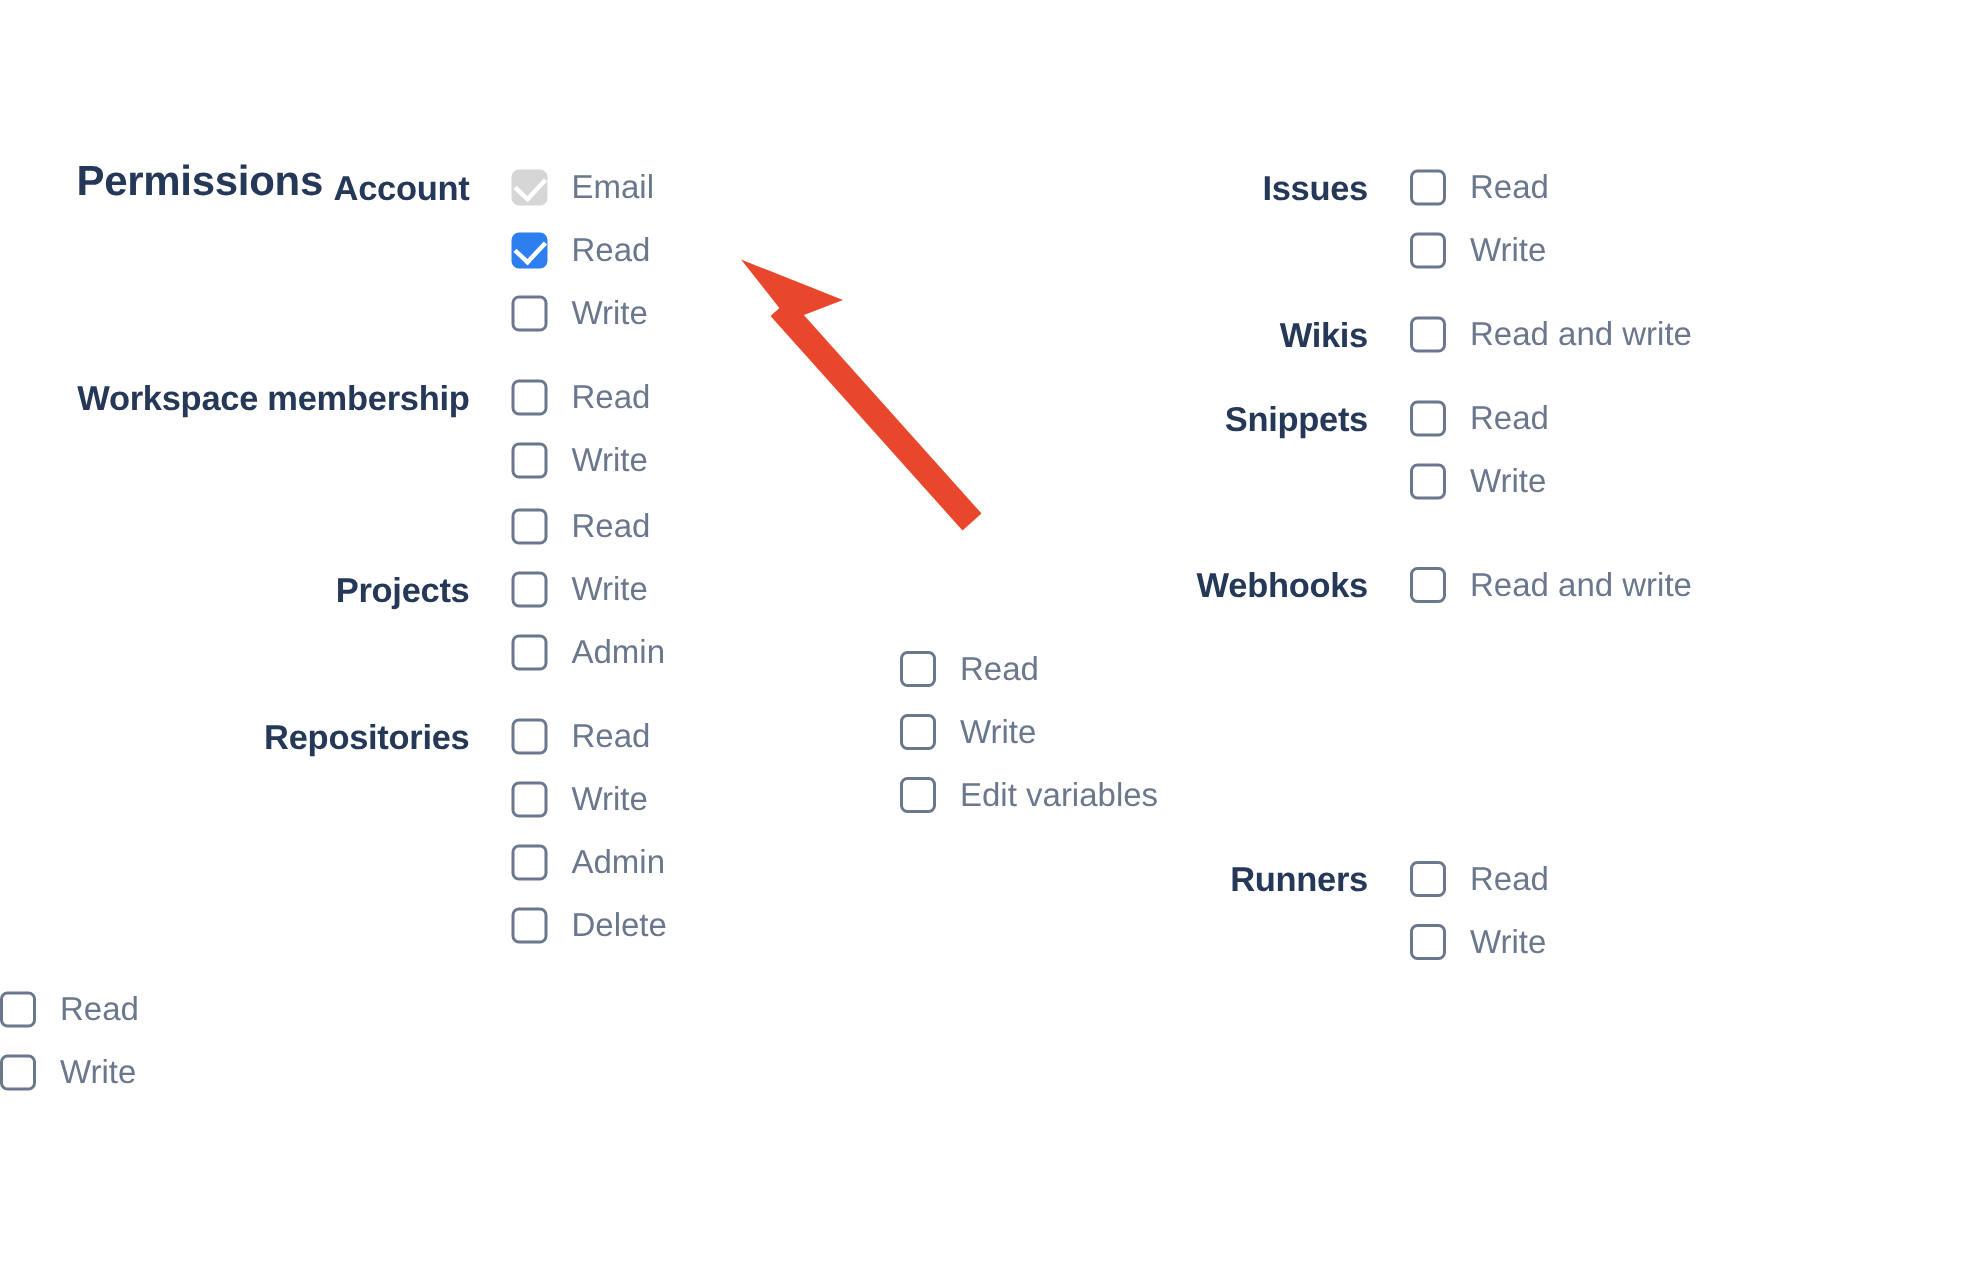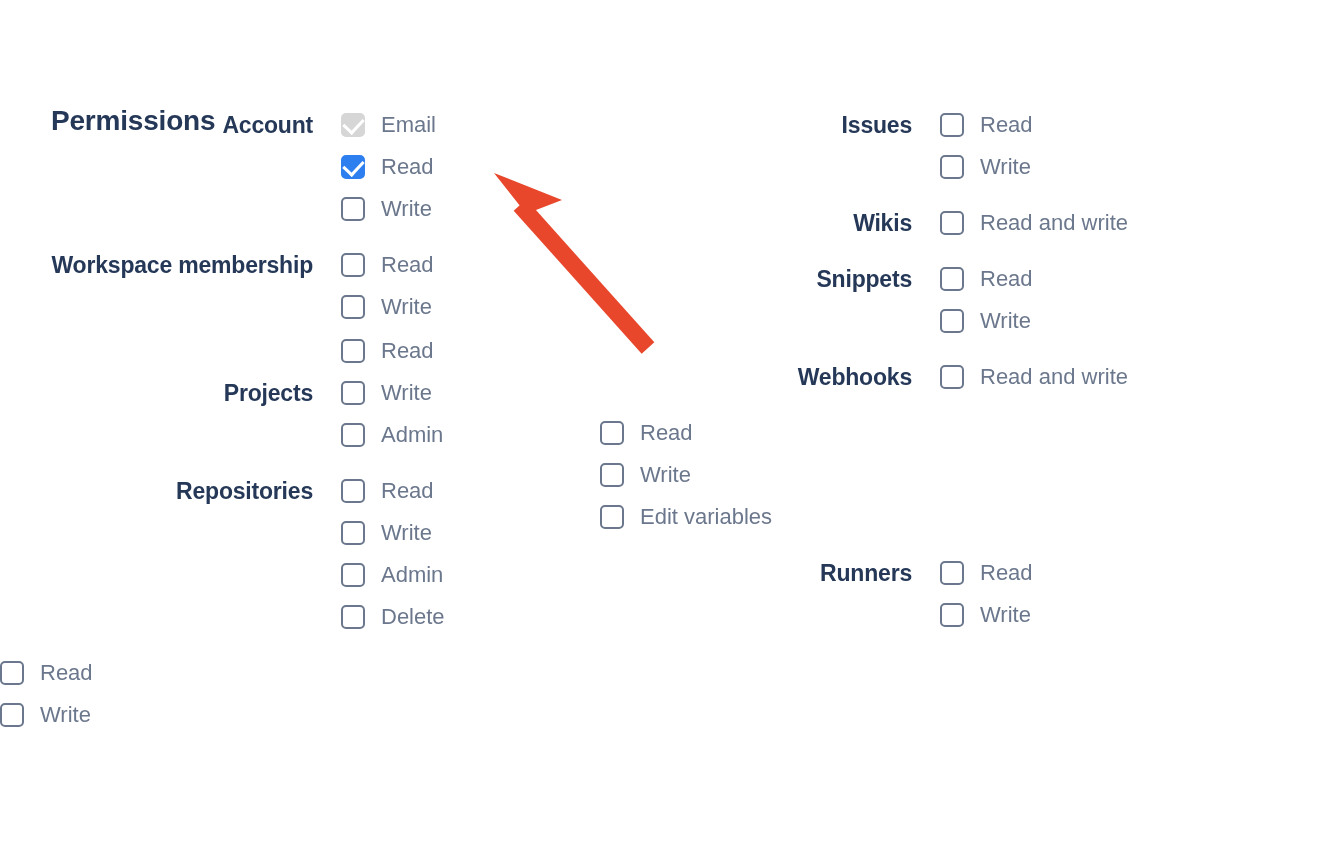--- a/index.html
+++ b/index.html
@@ -229,21 +229,21 @@
       </div>
       <div class="group" style="margin-bottom: 14px;">
         <div class="group-label">Wikis</div>
         <div class="opts">
           <div class="opt">
             <span class="cbox"></span>
             <span class="opt-label">Read and write</span>
           </div>
         </div>
       </div>
-      <div class="group" style="margin-bottom: 14px;">
+      <div class="group" style="margin-bottom: 27px;">
         <div class="group-label">Snippets</div>
         <div class="opts">
           <div class="opt">
             <span class="cbox"></span>
             <span class="opt-label">Read</span>
           </div>
           <div class="opt">
             <span class="cbox"></span>
             <span class="opt-label">Write</span>
           </div>

